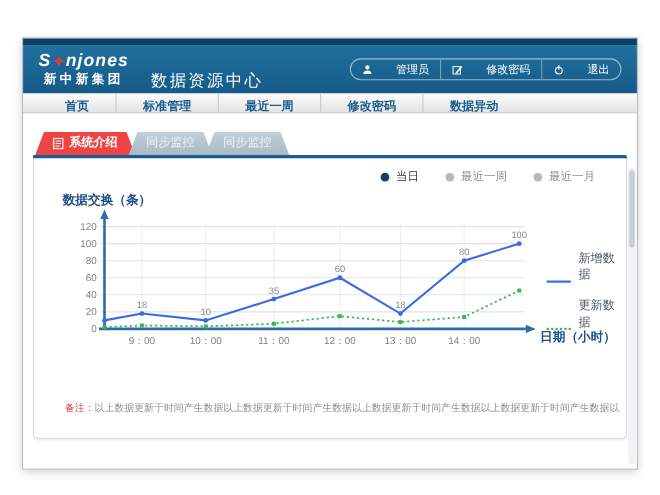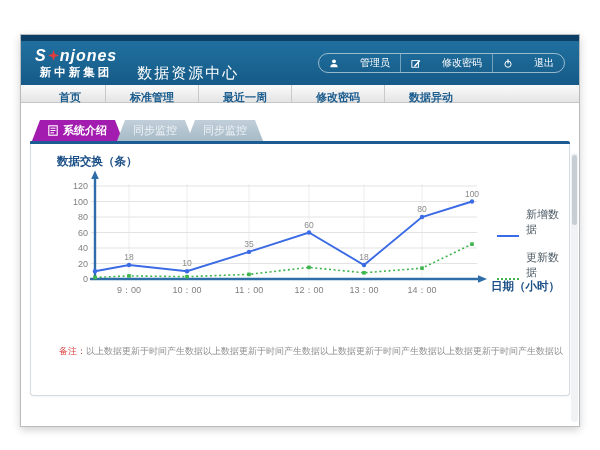--- a/index.html
+++ b/index.html
@@ -34,21 +34,21 @@
   .nav-item { font-size:11px; font-weight:bold; color:#1a5c8e; line-height:24px;
               padding:0 24px; cursor:pointer; }
   .nav-item + .nav-item { border-left:1px solid #c9c9c9; }
 
   
   .content { padding:17px 9px 0 9px; position:relative; }
   .tabs { display:flex; margin-left:2px; height:21px; align-items:flex-end; }
   .tab { height:21px; line-height:21px; font-size:11px; padding:0 16px;
          clip-path:polygon(8px 0, calc(100% - 8px) 0, 100% 100%, 0 100%);
          display:flex; align-items:center; gap:5px; cursor:pointer; }
-  .tab.active { background:#a21caf; color:#fff; font-weight:bold; }
+  .tab.active { background:#ef4444; color:#fff; font-weight:bold; }
   .tab.inactive { background:linear-gradient(#c1cfd9,#a6bac7); color:#eef3f7;
                   margin-left:-6px; }
   .tabline { height:3px; background:#1c5c92; border-radius:1px 2px 0 0; }
 
   .panel { border:1px solid #d3dce2; border-top:none; border-radius:0 0 4px 4px;
            background:#fff; min-height:252px; padding:6px 6px 12px 6px;
            box-shadow:0 1px 2px rgba(0,0,0,.05); }
 
   
   .filters { display:flex; justify-content:flex-end; align-items:center;
@@ -153,20 +153,34 @@
           <span>同步监控</span>
         </div>
         <div class="tab inactive">
           <span>同步监控</span>
         </div>
       </div>
       <div class="tabline"></div>
 
       <div class="panel">
 
+        <div class="filters">
+          <div class="filter selected">
+            <span class="dot"></span>
+            <span>当日</span>
+          </div>
+          <div class="filter unselected">
+            <span class="dot"></span>
+            <span>最近一周</span>
+          </div>
+          <div class="filter unselected">
+            <span class="dot"></span>
+            <span>最近一月</span>
+          </div>
+        </div>
 
         <div class="ylabel">数据交换（条）</div>
 
         <div class="chart-wrap">
           <svg class="chart-svg" viewBox="0 0 430 150">
               <line x1="62" y1="15" x2="62" y2="110" stroke="#ededed" stroke-width="1"></line>
               <line x1="120" y1="15" x2="120" y2="110" stroke="#ededed" stroke-width="1"></line>
               <line x1="182" y1="15" x2="182" y2="110" stroke="#ededed" stroke-width="1"></line>
               <line x1="242" y1="15" x2="242" y2="110" stroke="#ededed" stroke-width="1"></line>
               <line x1="297" y1="15" x2="297" y2="110" stroke="#ededed" stroke-width="1"></line>

